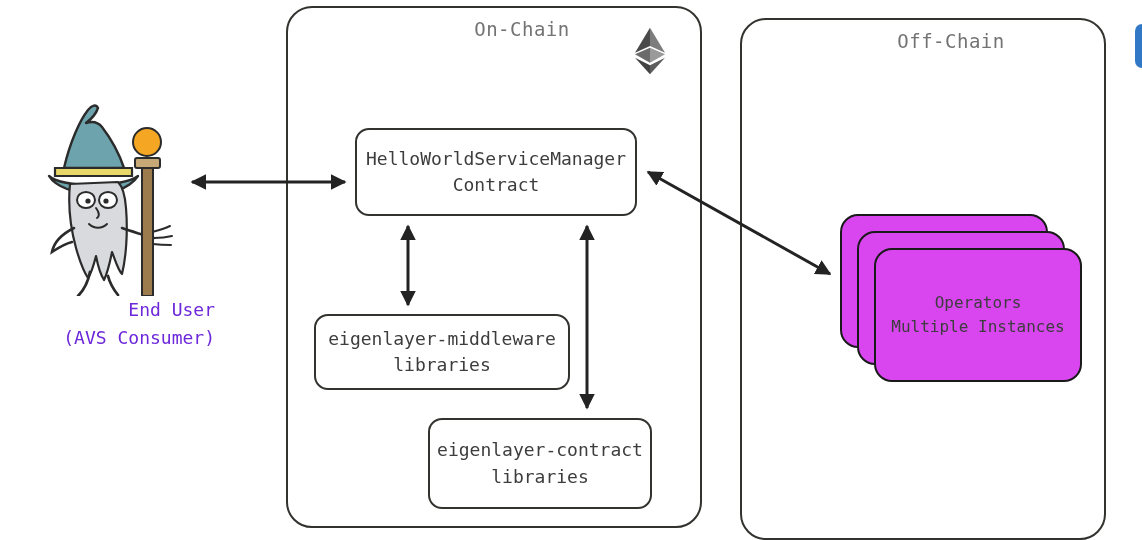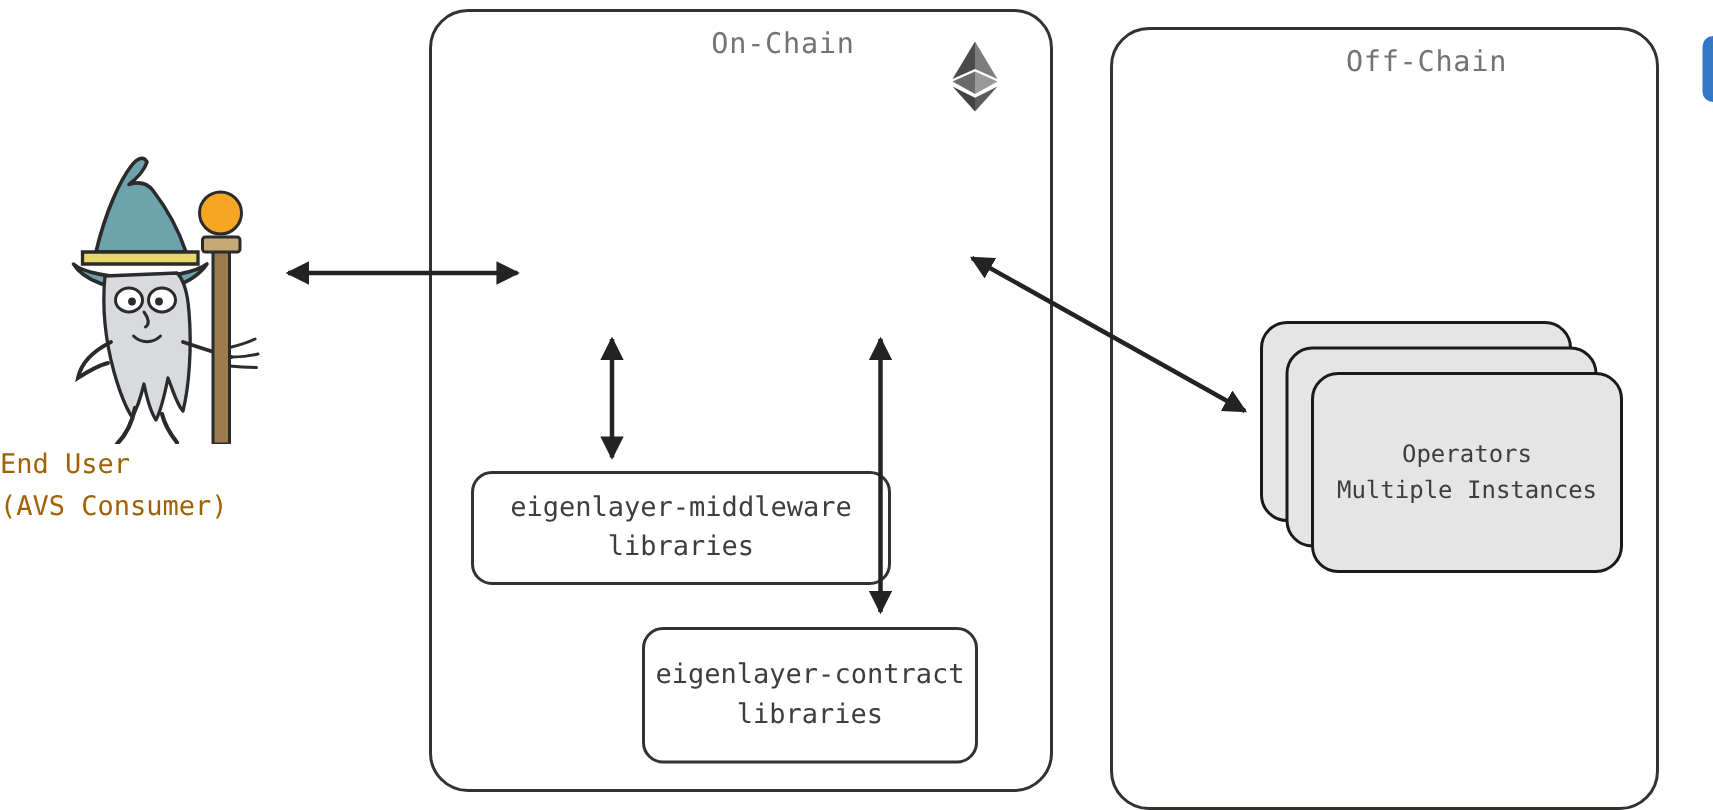--- a/index.html
+++ b/index.html
@@ -77,29 +77,29 @@
     display: flex;
     align-items: center;
     justify-content: center;
     text-align: center;
     color: #3d3d3d;
     font-size: 18px;
     line-height: 1.45;
     white-space: pre-line;
   }
   #node-service-manager { left: 355px; top: 128px; width: 282px; height: 88px; }
-  #node-middleware      { left: 314px; top: 314px; width: 280px; height: 76px; }
+  #node-middleware      { left: 314px; top: 314px; width: 256px; height: 76px; }
   #node-contract-libs   { left: 428px; top: 418px; width: 224px; height: 91px; }
 
   
   .stack-box {
     position: absolute;
     border: 2px solid #1a1a1a;
     border-radius: 18px;
-    background: #e5e5e5;
+    background: #d946ef;
     box-sizing: border-box;
   }
   #op-back   { left: 840px; top: 214px; width: 208px; height: 134px; }
   #op-mid    { left: 857px; top: 231px; width: 208px; height: 134px; }
   #op-front  {
     left: 874px; top: 248px; width: 208px; height: 134px;
     display: flex; align-items: center; justify-content: center;
     text-align: center; color: #3d3d3d; font-size: 16px;
     line-height: 1.5; white-space: pre-line;
   }
@@ -118,23 +118,23 @@
     left: 22px;
     top: 96px;
     width: 170px;
     height: 200px;
   }
   #user-label {
     position: absolute;
     left: 0px;
     top: 296px;
     width: 215px;
-    text-align: left;
+    text-align: right;
     font-size: 18px;
-    color: #a16207;
+    color: #6d28d9;
     line-height: 1.55;
     white-space: pre-line;
   }
 </style>
 </head>
 <body>
 
 <div id="canvas">
 
   <svg id="wizard" viewBox="0 0 170 200">
@@ -179,20 +179,22 @@
 
   <svg id="eth-logo" viewBox="0 0 40 60">
     <polygon points="20,2 20,24 38,32" fill="#7d7d7d"></polygon>
     <polygon points="20,2 2,32 20,24" fill="#4a4a4a"></polygon>
     <polygon points="20,26 20,44 38,34" fill="#9a9a9a"></polygon>
     <polygon points="20,26 2,34 20,44" fill="#6b6b6b"></polygon>
     <polygon points="20,47 20,58 38,38" fill="#5c5c5c"></polygon>
     <polygon points="20,47 2,38 20,58" fill="#434343"></polygon>
   </svg>
 
+  <div class="node" id="node-service-manager">HelloWorldServiceManager
+Contract</div>
   <div class="node" id="node-middleware">eigenlayer-middleware
 libraries</div>
   <div class="node" id="node-contract-libs">eigenlayer-contract
 libraries</div>
 
   <div class="panel" id="panel-offchain">
     <div class="panel-title">Off-Chain</div>
   </div>
 
   <div id="ts-logo">TS</div>

